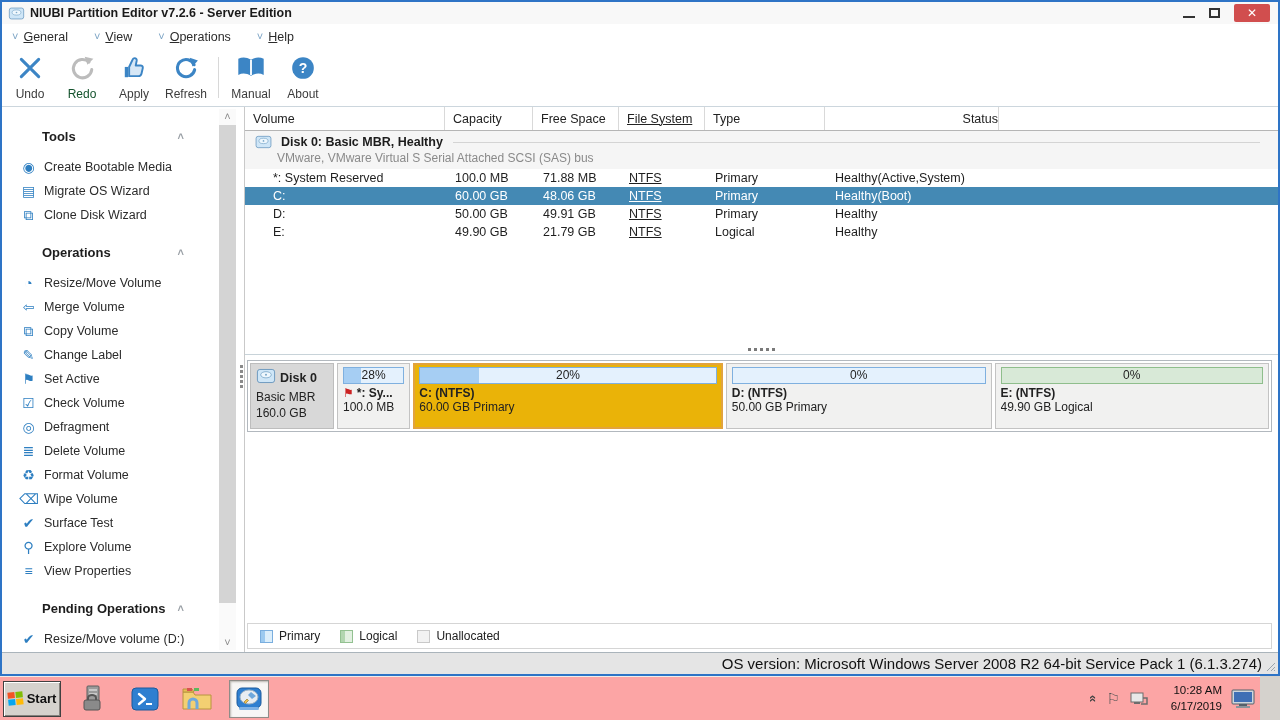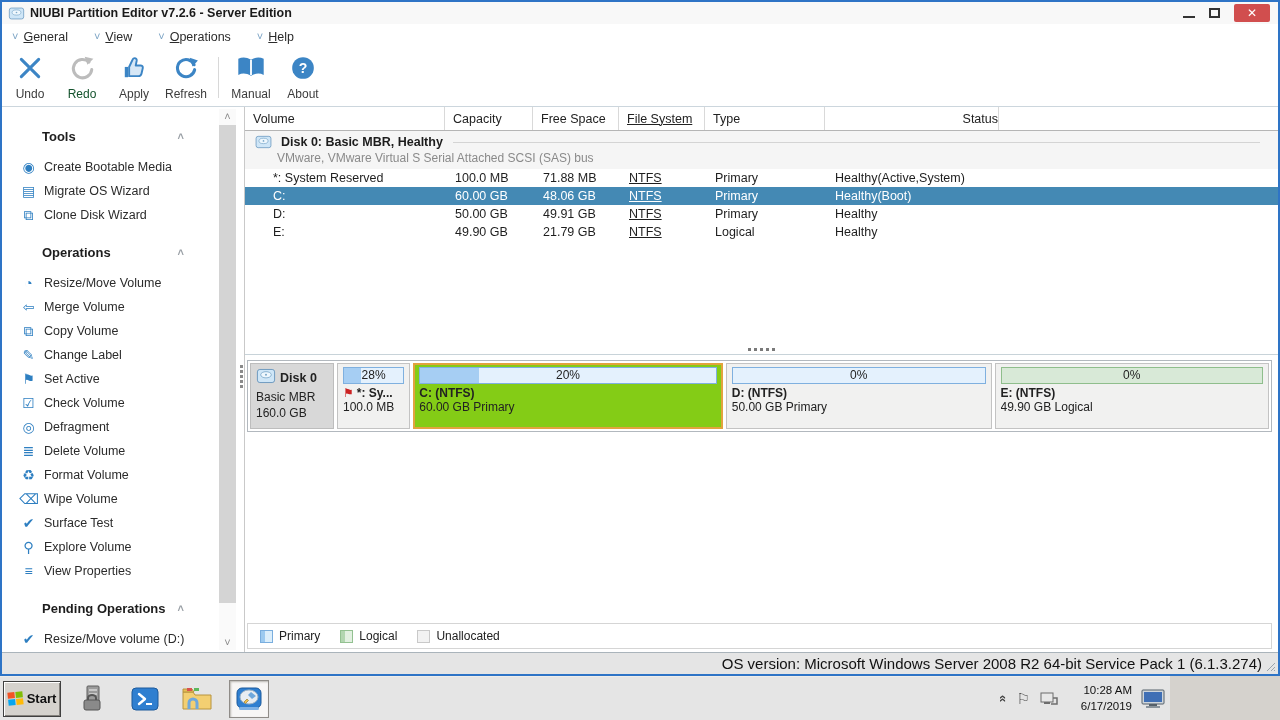--- a/index.html
+++ b/index.html
@@ -72,21 +72,21 @@
   .rows-spacer { height:100px; flex:0 0 auto; }
   .splitter { height:14px; border-bottom:1px solid #c8d3d9; display:flex; align-items:flex-end; justify-content:center; gap:3px; padding-bottom:3px; flex:0 0 auto; }
   .splitter i { width:3px; height:3px; background:#7a7a7a; }
 
   .map-wrap { padding:5px 6px 0 2px; flex:0 0 auto; }
   .disk-panel { height:72px; border:1px solid #b2b8be; background:#fff; display:flex; padding:2px; gap:3px; }
   .disk-info { width:84px; flex:0 0 84px; background:#d8d8d8; border:1px solid #bdbdbd; padding:3px 5px; font-size:12px; color:#222; }
   .di-top { display:flex; align-items:center; gap:4px; font-weight:bold; font-size:12.5px; }
   .di-line { margin-top:2px; }
   .part { border:1px solid #c3c3c3; background:#f1f1f0; padding:3px 5px; font-size:12px; color:#222; overflow:hidden; }
-  .part.selected { background:#84cc16; border:2px solid #e2a33e; padding:2px 4px; }
+  .part.selected { background:#eab308; border:2px solid #e2a33e; padding:2px 4px; }
   .part .bar { height:17px; border:1px solid #7fb0df; background:#e4f1fd; position:relative; margin-bottom:2px; }
   .part.logical .bar { border-color:#8fbe8c; background:#d8e9d7; }
   .part .bar .fill { position:absolute; left:0; top:0; bottom:0; background:#a6cef3; }
   .part .bar .pct { position:relative; display:block; text-align:center; font-size:12px; line-height:15px; color:#222; }
   .part .plabel { font-weight:bold; white-space:nowrap; overflow:hidden; display:flex; align-items:center; gap:3px; }
   .part .plabel .flag { color:#cc2222; font-size:12px; }
   .part .pdetail { white-space:nowrap; overflow:hidden; }
 
   .main-flex-spacer { flex:1; }
   .legend { height:26px; border:1px solid #d5d5d5; margin:0 6px 3px 2px; display:flex; align-items:center; gap:20px; padding-left:12px; font-size:12px; color:#222; flex:0 0 auto; }
@@ -94,21 +94,21 @@
   .sw { width:13px; height:13px; border:1px solid #c9c9c9; background:#f2f2f2; }
   .sw.primary { border-color:#7aaede; background:linear-gradient(90deg,#9ccaf0 0 4px,#dbeefb 4px); }
   .sw.logical { border-color:#93c191; background:linear-gradient(90deg,#b2d6b0 0 4px,#e2f0e1 4px); }
 
   
   .statusbar { height:22px; border-top:1px solid #aab4bb; background:#e5e5e5; display:flex; align-items:center;
     justify-content:flex-end; padding-right:16px; font-size:15px; color:#111; flex:0 0 auto; position:relative; }
   .grip { position:absolute; right:2px; bottom:2px; }
 
   
-  .taskbar { position:absolute; left:0; top:676px; width:1170px; height:44px; background:#e5e5e5;
+  .taskbar { position:absolute; left:0; top:676px; width:1260px; height:44px; background:#fca5a5;
     border-top:1px solid #efedea; display:flex; align-items:center; }
   .start-btn { width:58px; height:36px; margin-left:3px; background:#d5d2cd; display:flex; align-items:center; justify-content:center; gap:4px;
     border:1px solid #404040; box-shadow:inset 1px 1px 0 #ffffff, inset -1px -1px 0 #85827d; font-size:13px; font-weight:bold; color:#111; }
   .win-logo { width:15px; height:13px; display:grid; grid-template-columns:1fr 1fr; grid-template-rows:1fr 1fr; gap:1px; transform:rotate(-6deg); }
   .win-logo i:nth-child(1){background:#f35325;} .win-logo i:nth-child(2){background:#81bc06;}
   .win-logo i:nth-child(3){background:#05a6f0;} .win-logo i:nth-child(4){background:#ffba08;}
   .task-icon { width:40px; height:38px; margin-left:12px; display:flex; align-items:center; justify-content:center; }
   .task-icon.pressed { background:#f7f6f5; border:1px solid #8f8c88; box-shadow:inset 1px 1px 2px #b9b6b1; }
   .tray { margin-left:auto; display:flex; align-items:center; gap:9px; padding-right:5px; }
   .tray-chev { transform:rotate(90deg); font-size:13px; color:#444; font-weight:bold; }

